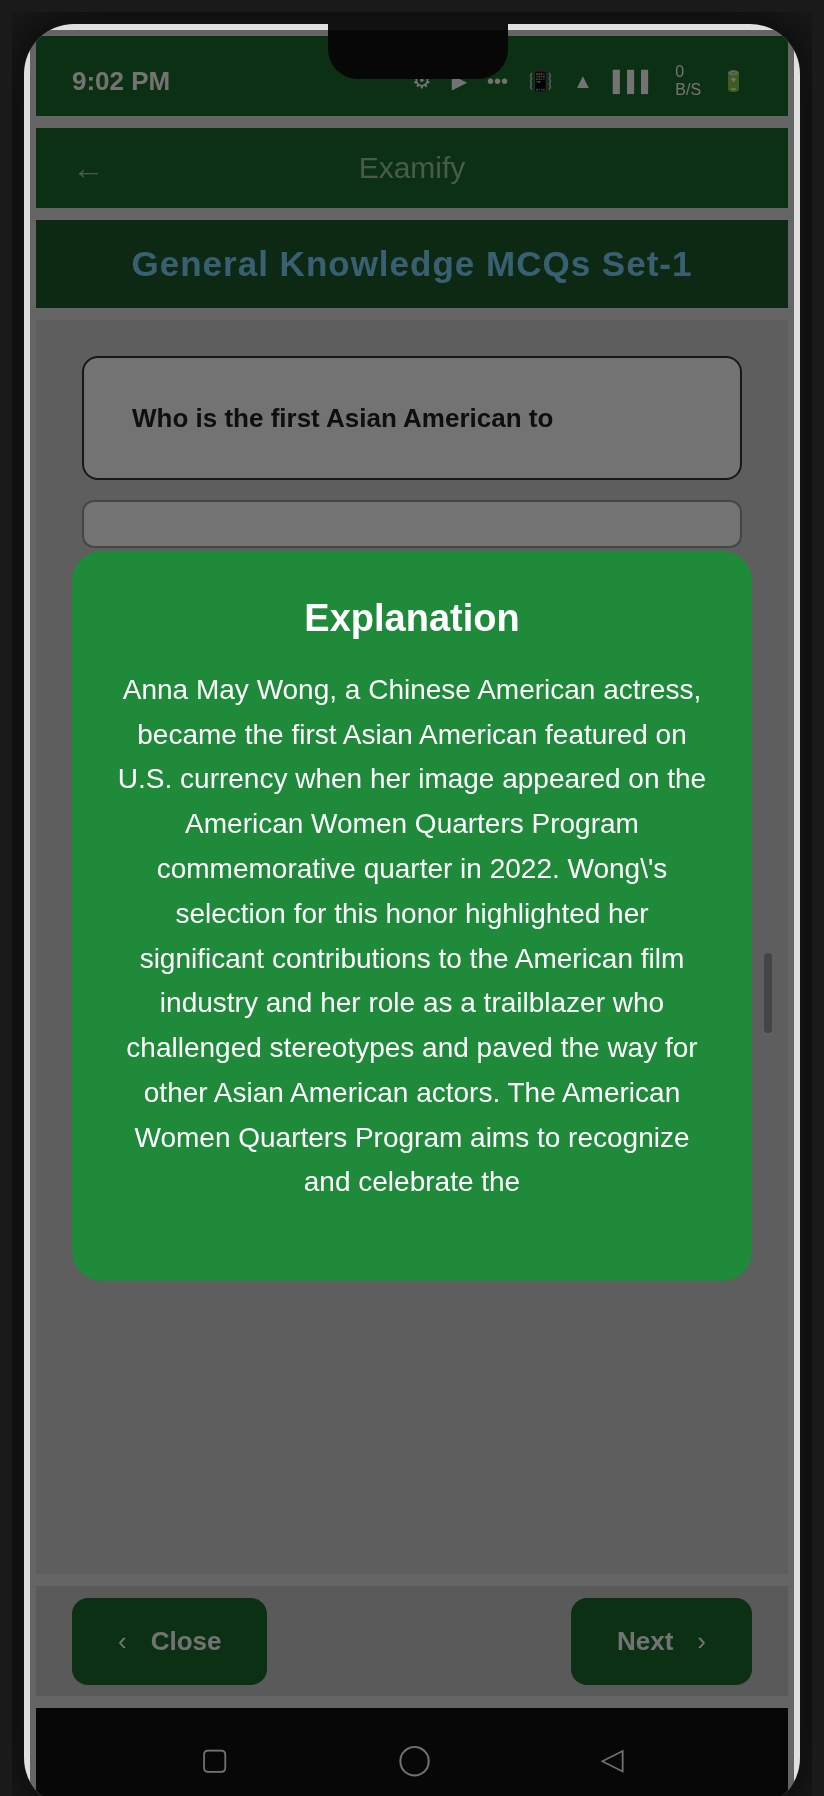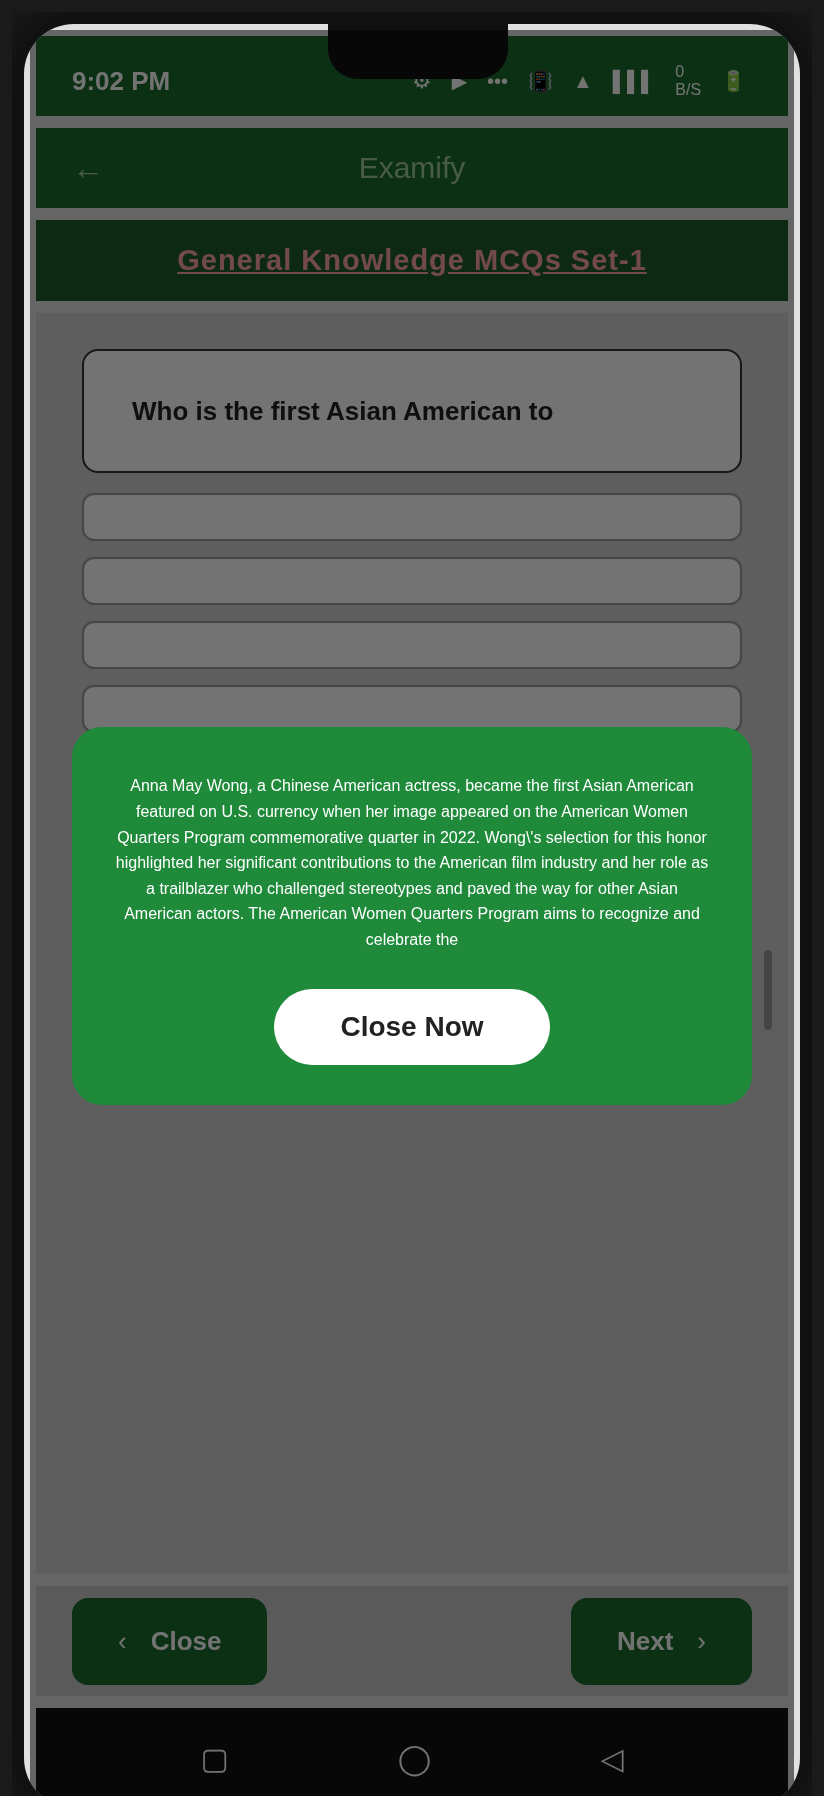--- a/index.html
+++ b/index.html
@@ -103,25 +103,24 @@
     }
 
     
     .quiz-banner {
       background: #1e5c2e;
       padding: 24px 30px;
       text-align: center;
     }
 
     .quiz-banner-title {
-      color: #fca5a5;
-      font-size: 29px;
+      color: #7dd3fc;
+      font-size: 35px;
       font-weight: bold;
       letter-spacing: 1px;
-      text-decoration: underline;
     }
 
     
     .question-card {
       background: white;
       border-radius: 16px;
       border: 2px solid #333;
       padding: 42px;
       margin-bottom: 20px;
     }
@@ -248,21 +247,21 @@
     .explanation-title {
       color: white;
       font-size: 38px;
       font-weight: bold;
       text-align: center;
       margin-bottom: 28px;
     }
 
     .explanation-body {
       color: white;
-      font-size: 16px;
+      font-size: 28px;
       line-height: 1.6;
       text-align: center;
       margin-bottom: 36px;
     }
 
     .close-now-btn {
       background: white;
       border-radius: 50px;
       padding: 22px 60px;
       margin: 0 auto;
@@ -365,21 +364,19 @@
       <div class="system-nav">
         <span class="sys-nav-icon">▢</span>
         <span class="sys-nav-icon">◯</span>
         <span class="sys-nav-icon">◁</span>
       </div>
 
     </div>
 
     <div class="overlay">
       <div class="explanation-modal">
+        <div class="explanation-title">Explanation</div>
         <div class="explanation-body">Anna May Wong, a Chinese American actress, became the first Asian American featured on U.S. currency when her image appeared on the American Women Quarters Program commemorative quarter in 2022. Wong\'s selection for this honor highlighted her significant contributions to the American film industry and her role as a trailblazer who challenged stereotypes and paved the way for other Asian American actors. The American Women Quarters Program aims to recognize and celebrate the</div>
-        <div class="close-now-btn">
-          <span class="close-now-text">Close Now</span>
-        </div>
       </div>
     </div>
 
   </div>
 </div>
 
 </body></html>

